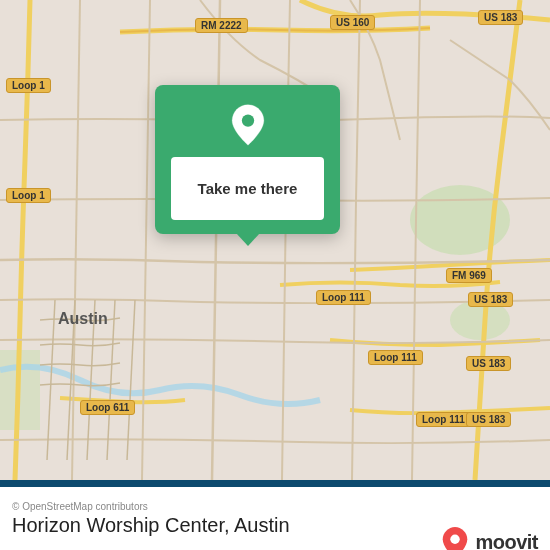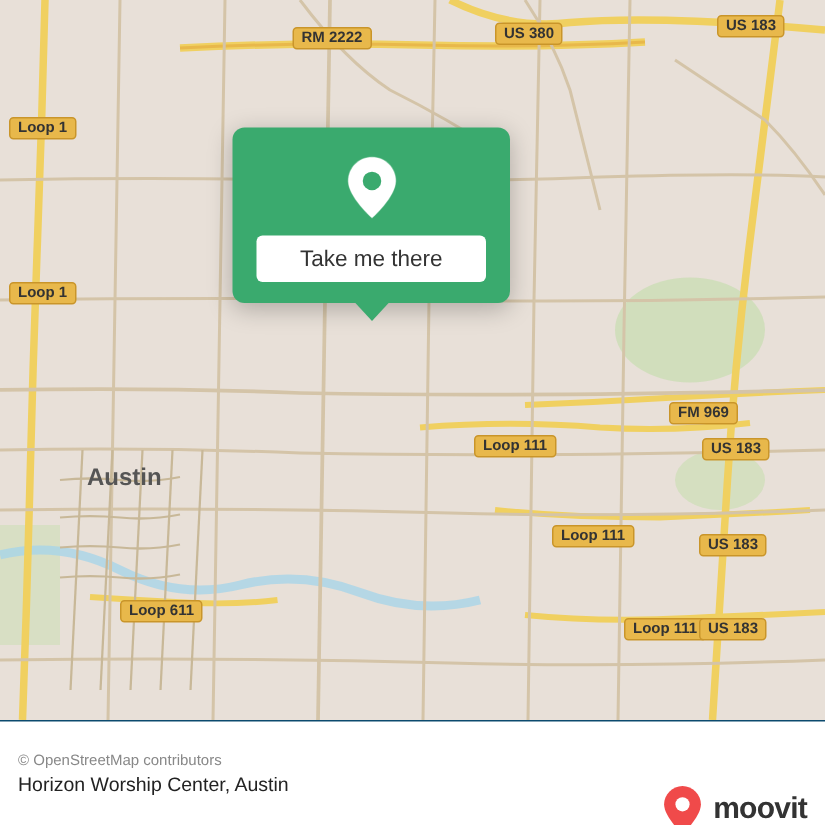--- a/index.html
+++ b/index.html
@@ -57,23 +57,23 @@
     .pin-icon {
       width: 44px;
       height: 44px;
       margin-bottom: 10px;
     }
 
     .take-me-there-btn {
       background: white;
       border: none;
       border-radius: 4px;
-      padding: 7px 18px;
+      padding: 23px 18px;
       font-size: 15px;
-      font-weight: 400;
+      font-weight: 700;
       color: #333;
       cursor: pointer;
       width: 100%;
       text-align: center;
     }
 
     
     .road-label {
       position: absolute;
       background: #e8b84b;
@@ -84,40 +84,40 @@
       border-radius: 3px;
       white-space: nowrap;
       border: 1px solid #c9952a;
     }
 
     
     #bottom-bar {
       width: 550px;
       height: 70px;
       background: white;
-      border-top: 1px solid #0c4a6e;
+      border-top: 7px solid #0c4a6e;
       display: flex;
       align-items: center;
       justify-content: space-between;
       padding: 0 12px;
     }
 
     .bottom-info {
       display: flex;
       flex-direction: column;
       gap: 2px;
     }
 
     .attribution {
       font-size: 10px;
       color: #888;
     }
 
     .location-name {
-      font-size: 13px;
+      font-size: 20px;
       font-weight: 500;
       color: #222;
     }
 
     .moovit-logo {
       display: flex;
       align-items: center;
       gap: 6px;
       margin-top: 48px;
     }
@@ -190,21 +190,21 @@
     <path d="M40,385 Q60,383 80,385 Q100,387 120,383" stroke="#c8b898" stroke-width="1.5" fill="none"></path>
     <path d="M55,300 Q53,340 51,380 Q49,420 47,460" stroke="#c8b898" stroke-width="1.5" fill="none"></path>
     <path d="M75,300 Q73,340 71,380 Q69,420 67,460" stroke="#c8b898" stroke-width="1.5" fill="none"></path>
     <path d="M95,300 Q93,340 91,380 Q89,420 87,460" stroke="#c8b898" stroke-width="1.5" fill="none"></path>
     <path d="M115,300 Q113,340 111,380 Q109,420 107,460" stroke="#c8b898" stroke-width="1.5" fill="none"></path>
     <path d="M135,300 Q133,340 131,380 Q129,420 127,460" stroke="#c8b898" stroke-width="1.5" fill="none"></path>
 
   </svg>
 
   <div class="road-label" style="top:18px;left:195px;">RM 2222</div>
-  <div class="road-label" style="top:15px;left:330px;">US 380</div>
+  <div class="road-label" style="top:15px;left:330px;">US 160</div>
   <div class="road-label" style="top:10px;left:478px;">US 183</div>
   <div class="road-label" style="top:78px;left:6px;">Loop 1</div>
   <div class="road-label" style="top:188px;left:6px;">Loop 1</div>
   <div class="road-label" style="top:268px;left:446px;text-align:center;">FM 969</div>
   <div class="road-label" style="top:290px;left:316px;">Loop 111</div>
   <div class="road-label" style="top:292px;left:468px;">US 183</div>
   <div class="road-label" style="top:350px;left:368px;">Loop 111</div>
   <div class="road-label" style="top:356px;left:466px;">US 183</div>
   <div class="road-label" style="top:400px;left:80px;">Loop 611</div>
   <div class="road-label" style="top:412px;left:416px;">Loop 111</div>

